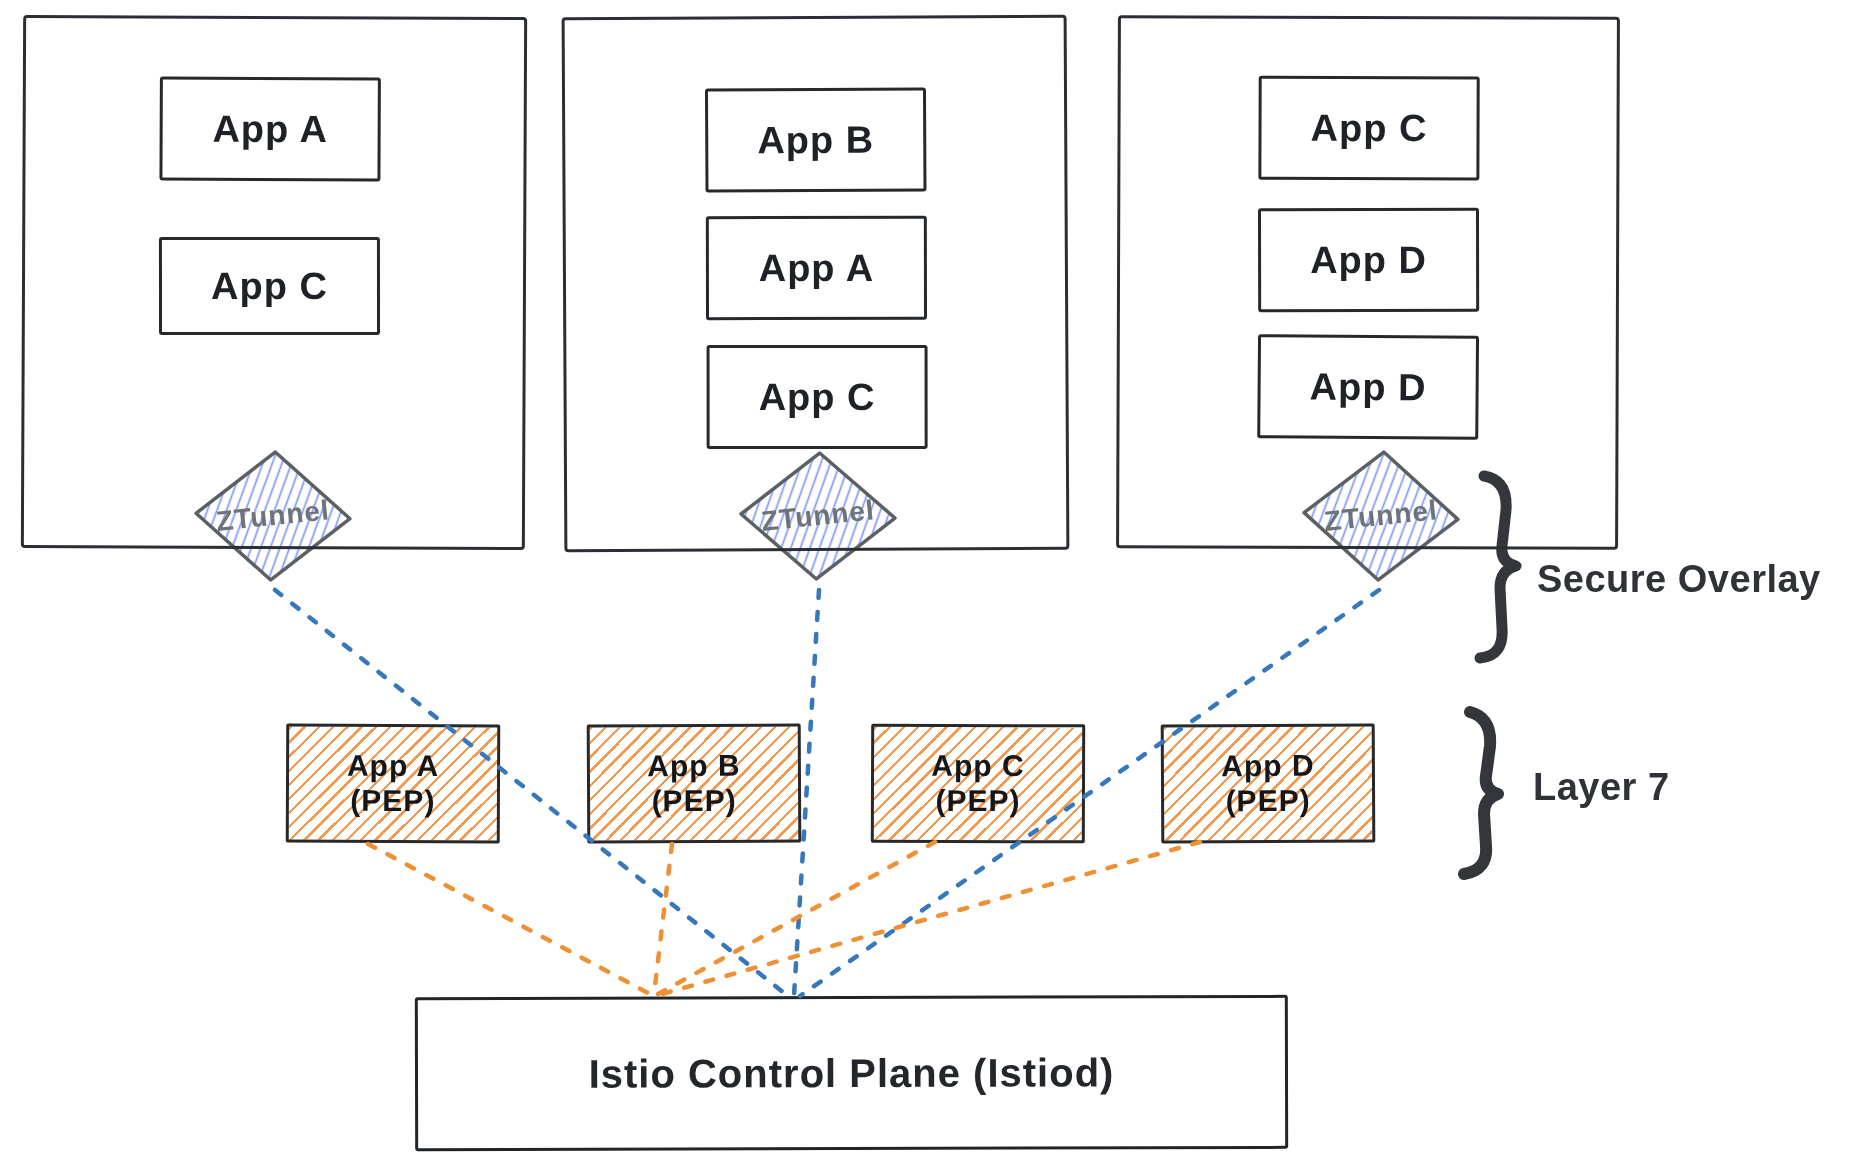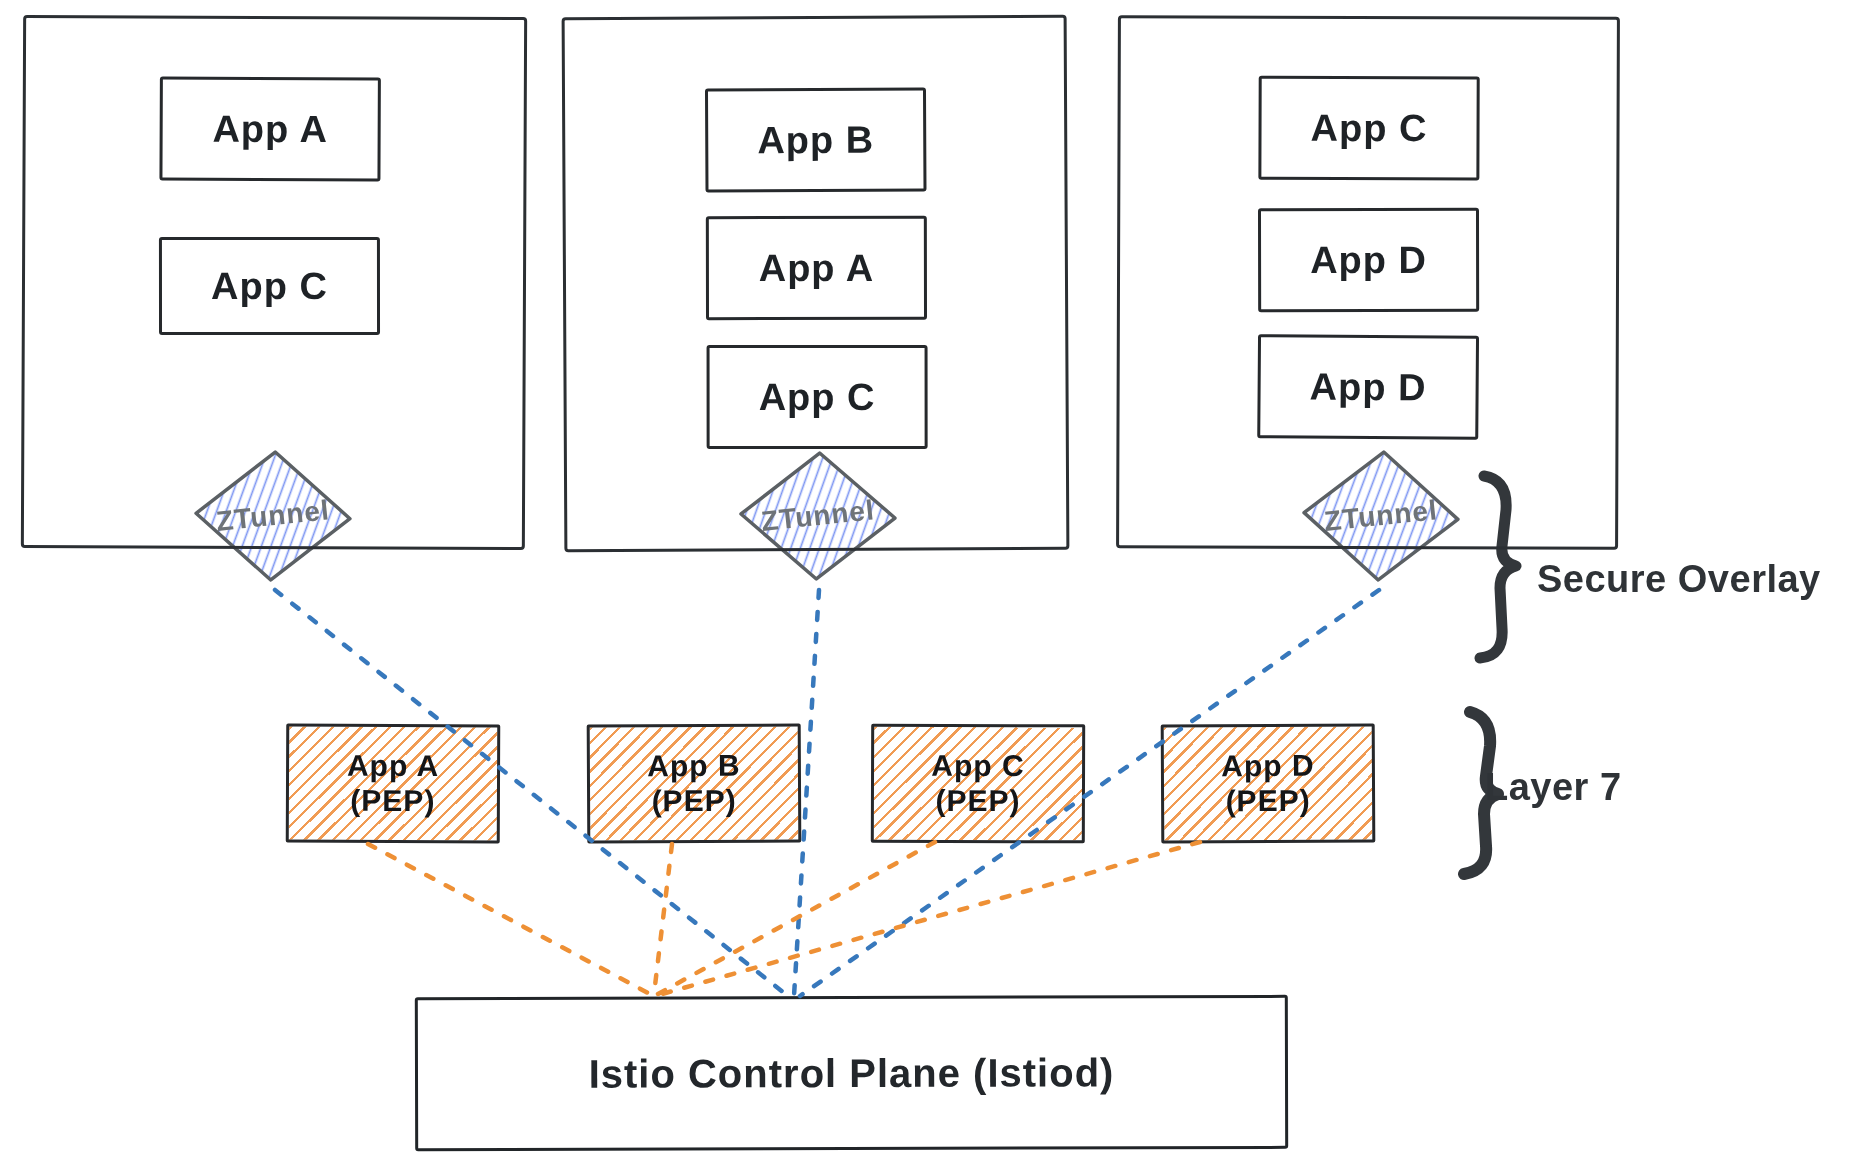--- a/index.html
+++ b/index.html
@@ -113,21 +113,21 @@
   <div class="pepbox r2" style="left:1161px;top:724px;">
     <span>App D</span>
     <span>(PEP)</span>
   </div>
 
   <div id="controlplane">
     <span>Istio Control Plane (Istiod)</span>
   </div>
 
   <div class="sidelabel" style="left:1537px;top:558px;">Secure Overlay</div>
-  <div class="sidelabel" style="left:1485px;top:766px;">Layer 7</div>
+  <div class="sidelabel" style="left:1533px;top:766px;">Layer 7</div>
 
   <svg class="layer" width="1852" height="1164">
     <g stroke="#3778bc" stroke-width="4.5" stroke-linecap="round" stroke-dasharray="8 14" fill="none">
       <line x1="275" y1="590" x2="788" y2="996"></line>
       <line x1="819" y1="590" x2="794" y2="996"></line>
       <line x1="1379" y1="590" x2="800" y2="996"></line>
     </g>
     <g stroke="#ee9035" stroke-width="4.5" stroke-linecap="round" stroke-dasharray="8 14" fill="none">
       <line x1="368" y1="844" x2="650" y2="994"></line>
       <line x1="672" y1="844" x2="654" y2="994"></line>

